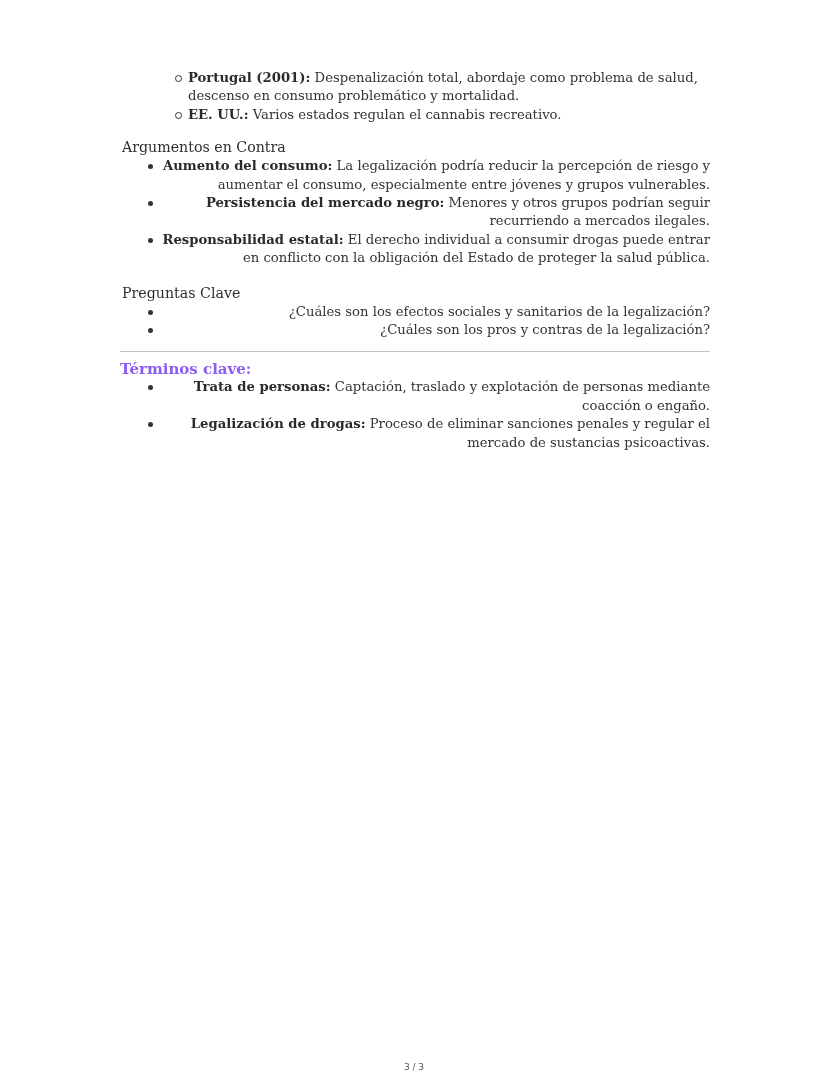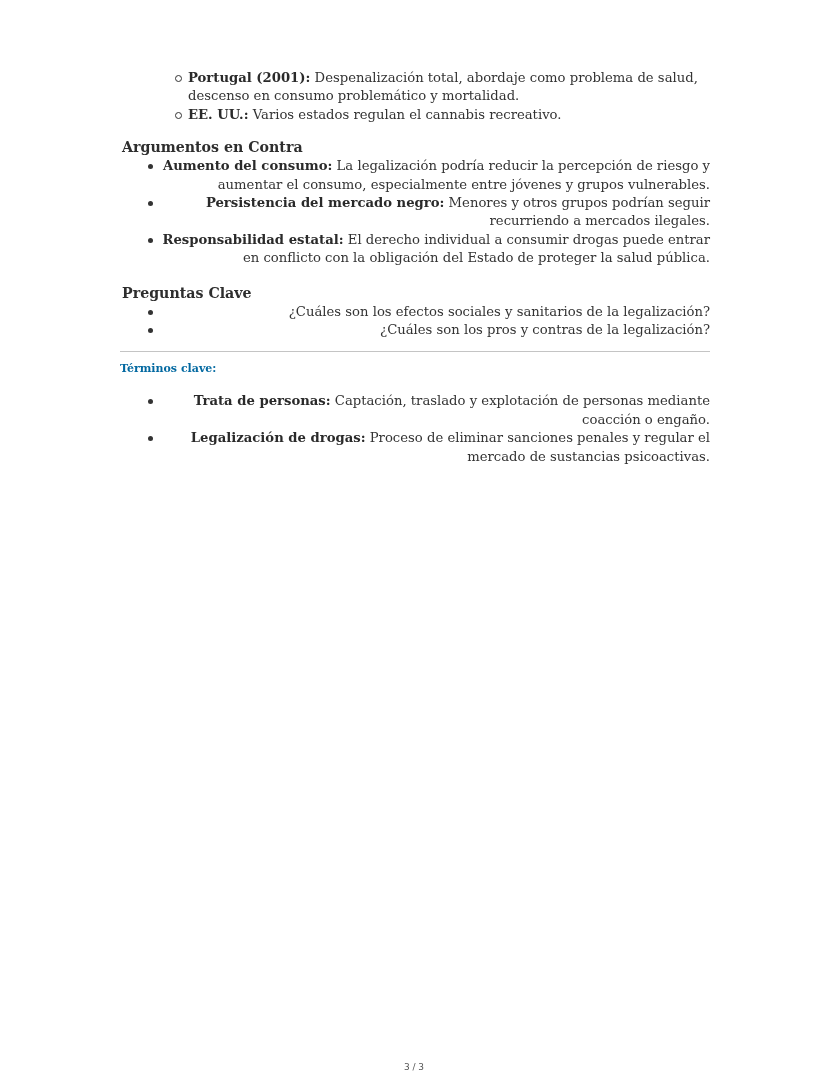--- a/index.html
+++ b/index.html
@@ -58,42 +58,42 @@
       width: 5px;
       height: 5px;
       background: #333;
       border-radius: 50%;
     }
     .mainlist li { padding-left: 13px; }
     .sublist li { padding-left: 13px; margin-left: -13px; }
     .sublist li::before { left: 0px; }
     b { font-weight: bold; color: #2a2a2a; }
     .section-heading {
-      font-weight: bold;
+      font-weight: normal;
       font-size: 14.2px;
       color: #2e2e2e;
       margin-left: 2px;
       line-height: 19px;
     }
     .h-contra { margin-top: 14px; }
     .h-preguntas { margin-top: 16px; }
     .divider {
       height: 0;
       border-top: 1.5px solid #c4c4c4;
       margin-top: 12px;
       width: 590px;
     }
     .terms-heading {
       font-weight: bold;
-      font-size: 11px;
-      color: #0369a1;
+      font-size: 15px;
+      color: #8b5cf6;
       margin-top: 8px;
       line-height: 18px;
     }
-    .terms-list { margin-top: 14px; }
+    .terms-list { }
     .page-number {
       position: absolute;
       left: 0;
       width: 828px;
       top: 1040px;
       text-align: center;
       font-family: "DejaVu Sans", "Liberation Sans", sans-serif;
       font-size: 9px;
       color: #555;
       margin-top: 18px;

